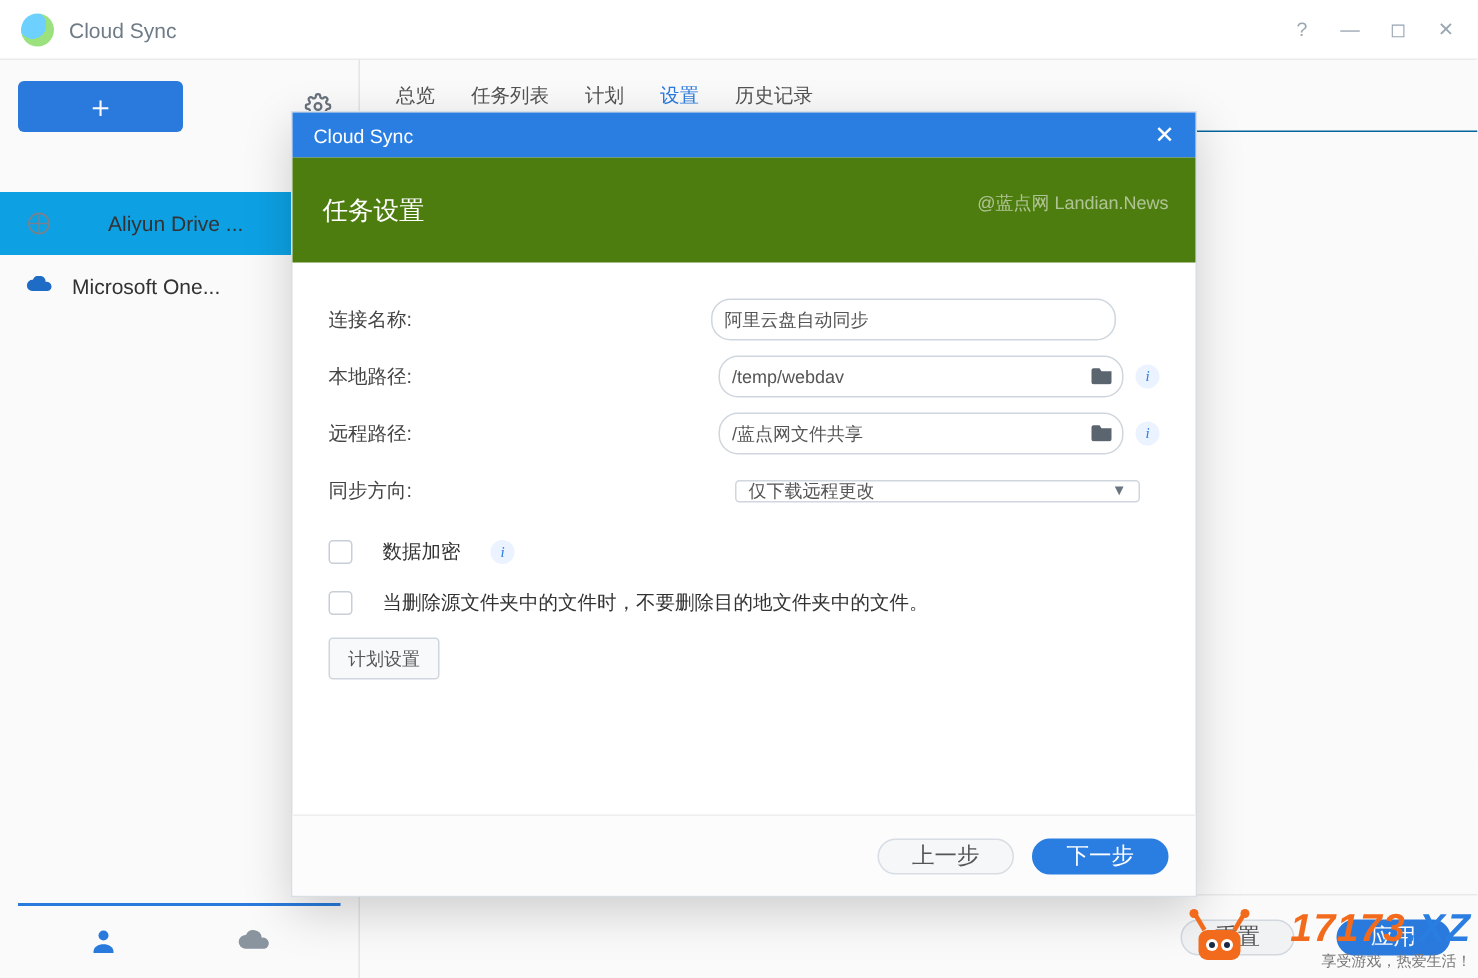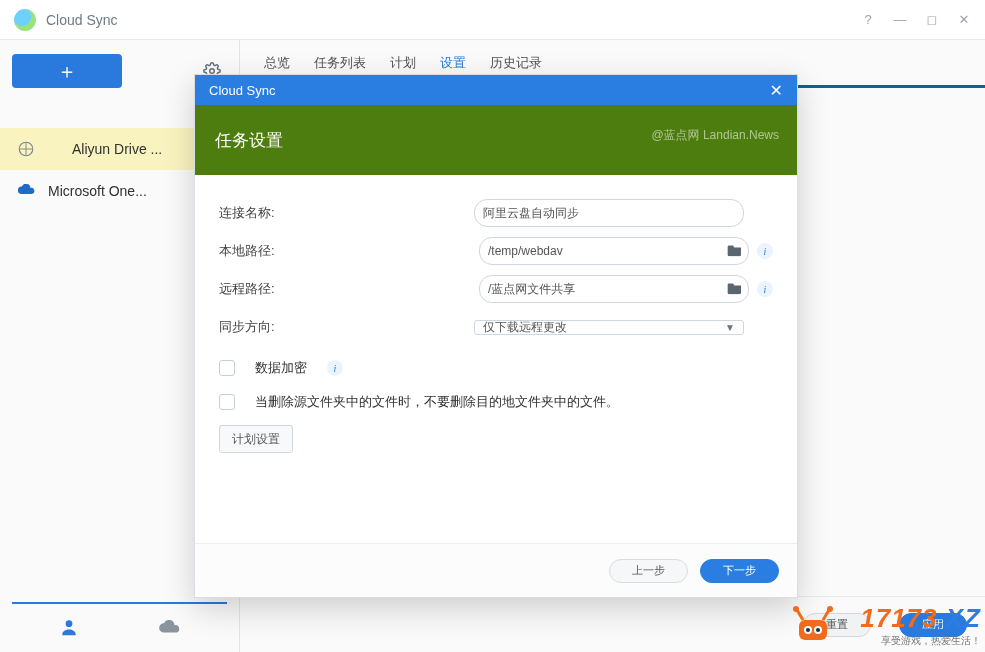--- a/index.html
+++ b/index.html
@@ -14,54 +14,54 @@
   .winbtn { cursor: pointer; width: 14px; text-align: center; }
 
   
   .app { display: flex; height: calc(100% - 40px); }
   .sidebar { width: 240px; border-right: 1px solid #eaeaea; display: flex; flex-direction: column; }
   .toolbar { display: flex; padding: 14px 12px 20px; gap: 10px; align-items: center; }
   .addbtn { flex: 1; height: 34px; background: #2a7de1; border-radius: 4px; display: flex; align-items: center; justify-content: center; color: #fff; font-size: 20px; cursor: pointer; max-width: 110px; }
   .gear { width: 30px; height: 30px; color: #6b7580; display: flex; align-items: center; justify-content: center; cursor: pointer; font-size: 18px; margin-left: auto; }
   .sidebar-items { padding-top: 20px; }
   .sb-item { display: flex; align-items: center; height: 42px; padding: 0 16px; gap: 12px; cursor: pointer; font-size: 14px; color: #333; }
-  .sb-item.active { background: #fef9c3; gap: 36px; }
+  .sb-item.active { background: #0ea5e9; gap: 36px; }
   .sb-ico { width: 20px; height: 20px; display: flex; align-items: center; justify-content: center; }
   .sidebar-bottom { margin-top: auto; }
   .tabband { border-top: 2px solid #2a7de1; margin: 0 12px; }
   .bottom-tabs { display: flex; height: 48px; align-items: center; justify-content: space-around; padding: 0 20px; }
   .btab { color: #8d97a2; cursor: pointer; }
   .btab.active { color: #2a7de1; }
 
   .main { flex: 1; display: flex; flex-direction: column; }
-  .topnav { display: flex; gap: 24px; height: 48px; align-items: center; padding: 0 24px; border-bottom: 3px solid #0369a1; font-size: 13px; color: #555; }
+  .topnav { display: flex; gap: 24px; height: 48px; align-items: center; padding: 0 24px; border-bottom: 1px solid #0369a1; font-size: 13px; color: #555; }
   .topnav .nav-item { cursor: pointer; }
   .topnav .nav-item.active { color: #2a7de1; }
   .content { flex: 1; }
   .footer { height: 56px; display: flex; align-items: center; justify-content: flex-end; padding: 0 18px; gap: 28px; border-top: 1px solid #eee; }
-  .btn { height: 24px; padding: 0 22px; border-radius: 15px; border: 1px solid #d7dde3; background: #f5f7f9; color: #555; cursor: pointer; font-size: 11px; display: inline-flex; align-items: center; }
+  .btn { height: 24px; padding: 0 22px; border-radius: 15px; border: 1px solid #d7dde3; background: #f5f7f9; color: #555; cursor: pointer; font-size: 15px; display: inline-flex; align-items: center; }
   .btn.primary { background: #2a7de1; border-color: #2a7de1; color: #fff; }
 
   
   .modal-backdrop { position: absolute; inset: 40px 0 0 0; background: rgba(0,0,0,0.02); }
   .modal { position: absolute; left: 194px; top: 74px; width: 604px; height: 524px; background: #fff; border: 1px solid #d9dee4; box-shadow: 0 10px 30px rgba(0,0,0,0.18); display: flex; flex-direction: column; }
   .modal-header { height: 30px; background: #2a7de1; color: #fff; display: flex; align-items: center; padding: 0 14px; font-size: 13px; }
   .modal-header .close { margin-left: auto; cursor: pointer; font-size: 16px; }
   .modal-sub { height: 70px; background: #4d7c0f; color: #fff; display: flex; align-items: center; padding: 0 20px; font-size: 17px; font-weight: 500; position: relative; }
   .watermark { position: absolute; right: 18px; top: 22px; font-size: 12px; opacity: .55; }
   .modal-body { flex: 1; padding: 20px 24px 10px; overflow: auto; }
   .fr { display: flex; align-items: center; height: 36px; margin-bottom: 2px; gap: 25px; }
   .fr .lbl { width: 230px; color: #444; }
   .fr .ctl { flex: 1; display: flex; align-items: center; gap: 8px; }
   .tinput { width: 270px; height: 28px; border: 1px solid #cfd6dd; border-radius: 13px; padding: 0 8px; font-size: 12px; color: #555; }
   .tinput.withicon { padding-right: 28px; margin-left: 20px; }
   .fieldwrap { position: relative; }
   .fieldwrap .foldericon { position: absolute; right: 6px; top: 50%; transform: translateY(-50%); color: #5a6570; cursor: pointer; }
   .info { width: 16px; height: 16px; border-radius: 50%; background: #eaf3ff; color: #2a7de1; font-size: 10px; font-style: italic; display: flex; align-items: center; justify-content: center; cursor: default; font-family: Georgia, serif; }
-  .select { width: 270px; height: 15px; border: 1px solid #cfd6dd; border-radius: 3px; padding: 0 8px; font-size: 12px; color: #555; display: flex; align-items: center; justify-content: space-between; cursor: pointer; }
+  .select { width: 270px; height: 15px; border: 1px solid #cfd6dd; border-radius: 3px; padding: 0 8px; font-size: 12px; color: #555; display: flex; align-items: center; justify-content: space-between; cursor: pointer; margin-left: 16px; }
   .chev { color: #6b7580; font-size: 10px; }
   .chk-row { display: flex; align-items: center; gap: 20px; height: 34px; }
   .chkbox { width: 16px; height: 16px; border: 1px solid #c7ced6; border-radius: 3px; cursor: pointer; background: #fff; }
   .smallbtn { display: inline-flex; align-items: center; height: 28px; padding: 0 12px; border: 1px solid #cfd6dd; border-radius: 3px; background: #f7f9fb; color: #555; cursor: pointer; font-size: 12px; margin-top: 6px; }
   .modal-footer { height: 54px; border-top: 1px solid #eee; display: flex; align-items: center; justify-content: flex-end; padding: 0 18px; gap: 12px; background: #fcfcfd; }
 
   
   .corner-logo { position: absolute; right: 4px; bottom: 4px; text-align: right; pointer-events: none; }
   .corner-logo .big { color: #f26a1b; font-weight: 900; font-size: 26px; font-style: italic; letter-spacing: 1px; }
   .corner-logo .xz { color: #2a7de1; font-weight: 900; }

